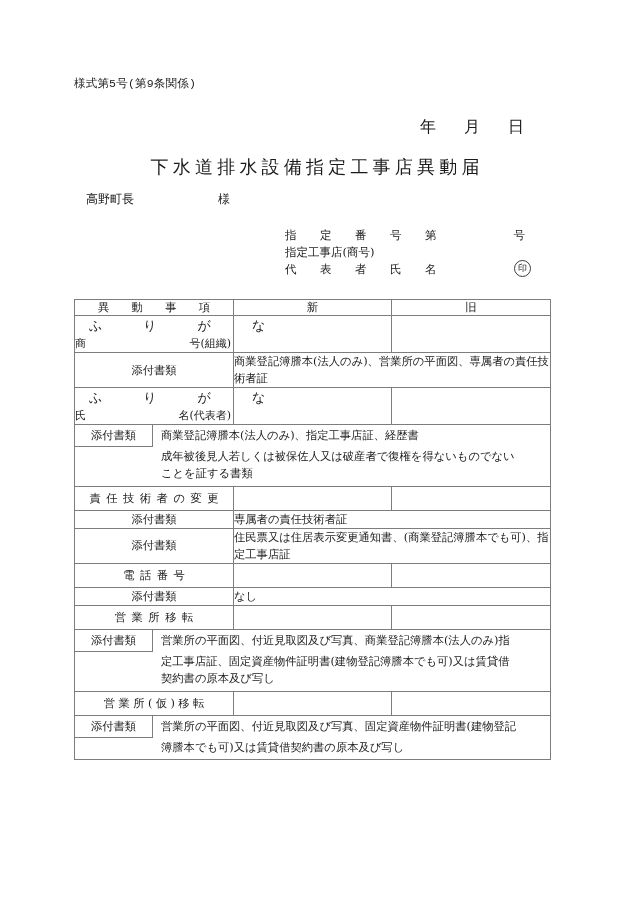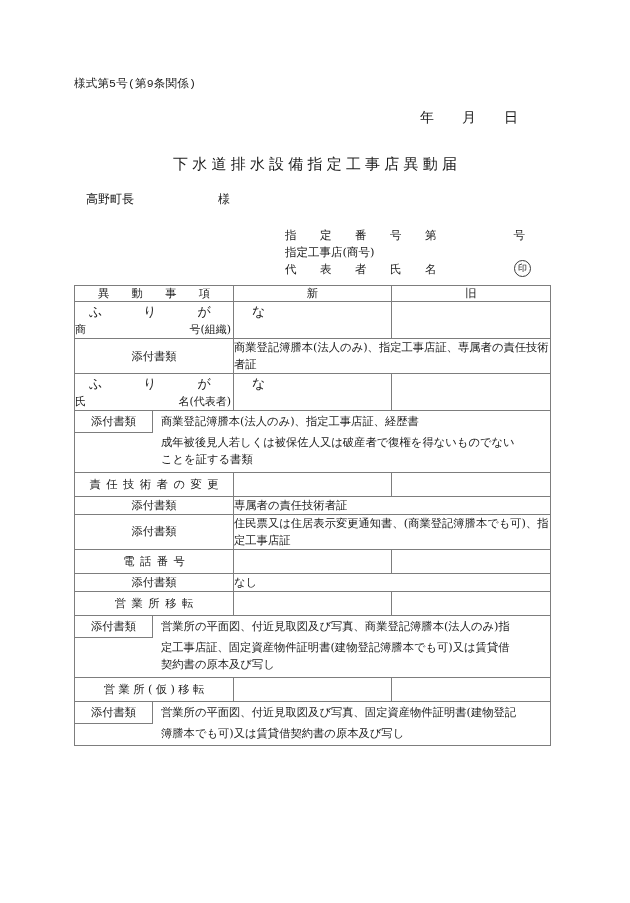--- a/index.html
+++ b/index.html
@@ -28,35 +28,35 @@
     left: 74px;
     top: 76px;
     font-size: 11.5px;
     letter-spacing: 0.2px;
     white-space: nowrap;
     font-family: Liberation Mono, monospace;
   }
   .date-line {
     position: absolute;
     left: 420px;
-    top: 109px;
-    font-size: 14px;
+    top: 117px;
+    font-size: 16px;
     white-space: nowrap;
   }
   .date-line span { display: inline-block; }
   .date-y { margin-right: 28px; }
   .date-m { margin-right: 28px; }
 
   .doc-title {
     position: absolute;
     left: 0;
     right: 0;
     top: 155px;
     text-align: center;
-    font-size: 15px;
+    font-size: 18px;
     letter-spacing: 4.2px;
     text-indent: 4.2px;
     white-space: nowrap;
   }
 
   .addressee {
     position: absolute;
     left: 86px;
     top: 191px;
     font-size: 12px;
@@ -102,21 +102,21 @@
     text-align: center;
     letter-spacing: 0;
     text-indent: 0;
     font-family: "DejaVu Serif", "Liberation Serif", serif;
   }
 
   
   .tbl {
     position: absolute;
     left: 74px;
-    top: 285px;
+    top: 299px;
     width: 476px;
     border-collapse: collapse;
     table-layout: fixed;
     font-size: 11.3px;
   }
   .tbl td {
     border: 1px solid #7d7d7d;
     padding: 0;
     vertical-align: middle;
   }
@@ -256,21 +256,21 @@
             <span>商</span>
             <span>号(組織)</span>
           </div>
         </td>
         <td class="blank-tall"></td>
         <td class="blank-tall"></td>
       </tr>
 
       <tr>
         <td class="attach-label">添付書類</td>
-        <td class="attach-text" colspan="2">商業登記簿謄本(法人のみ)、指定工事店証、専属者の責任技術者証</td>
+        <td class="attach-text" colspan="2">商業登記簿謄本(法人のみ)、営業所の平面図、専属者の責任技術者証</td>
       </tr>
 
       <tr>
         <td class="name-cell">
           <div class="furigana">ふ　り　が　な</div>
           <div class="nameline">
             <span>氏</span>
             <span>名(代表者)</span>
           </div>
         </td>

